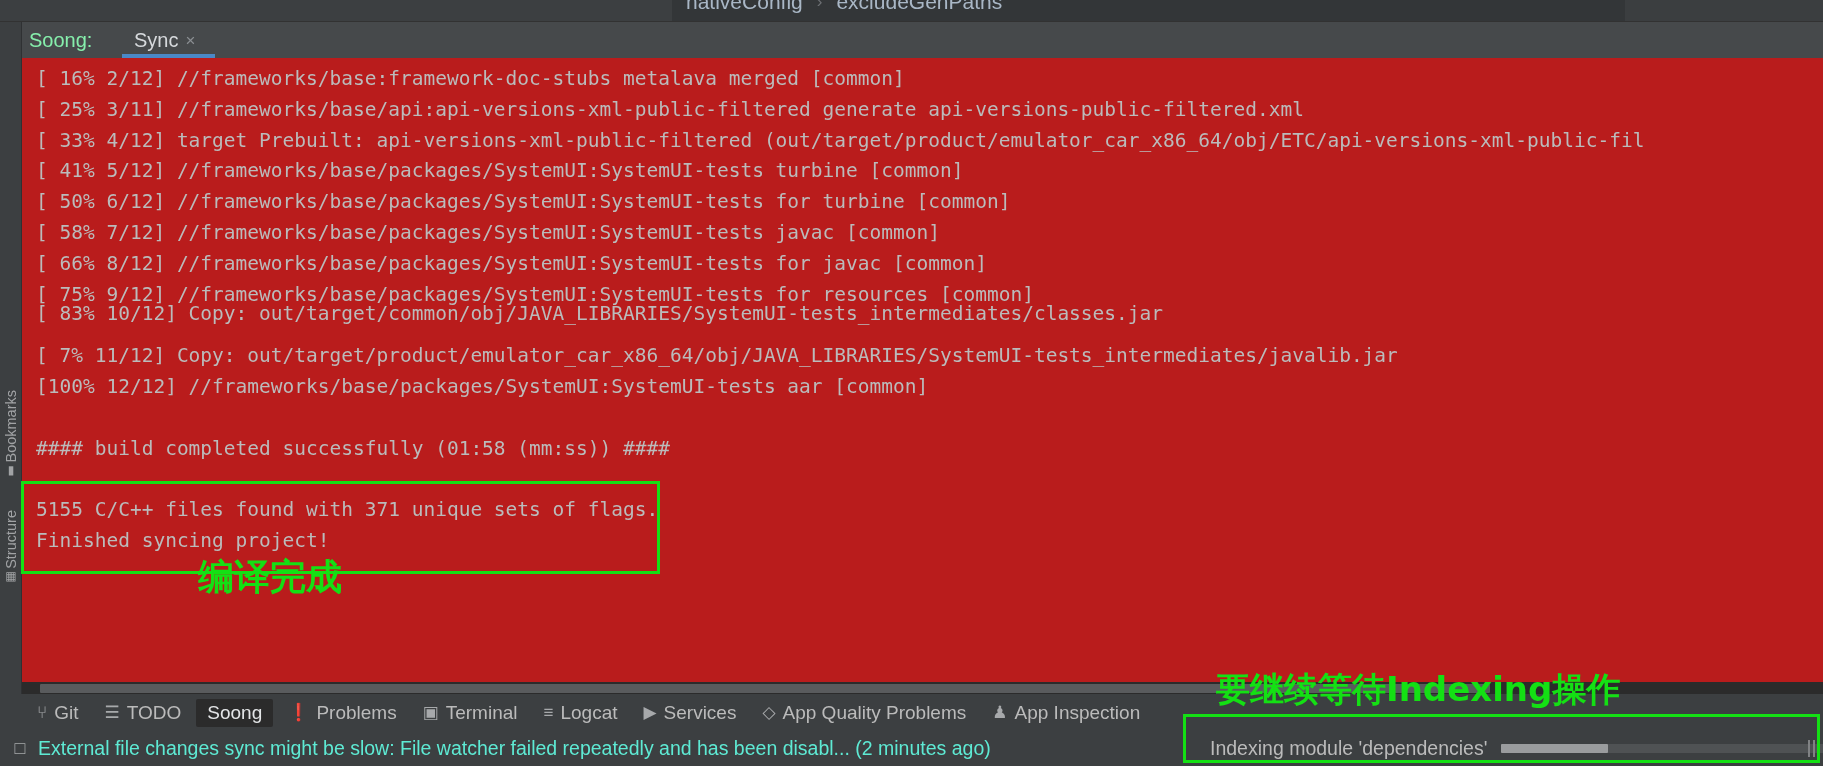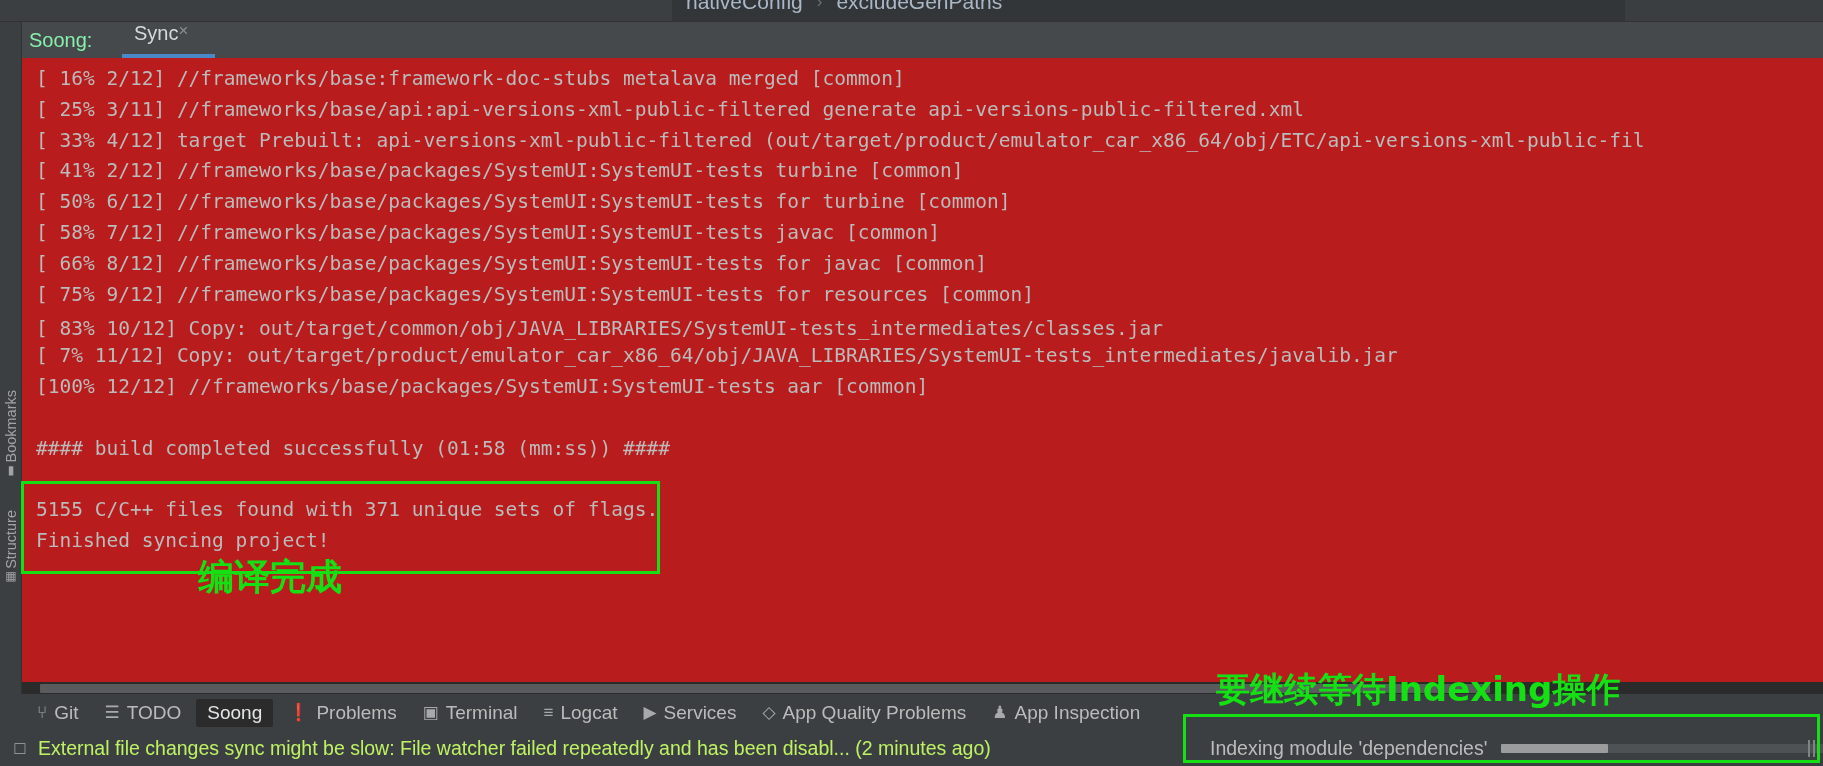--- a/index.html
+++ b/index.html
@@ -46,21 +46,21 @@
   .tabbar{
     position:absolute; left:22px; top:22px; width:1801px; height:36px;
     background:#46494b;
   }
   .tab-title{
     position:absolute; left:7px; top:0; height:36px; display:flex; align-items:center;
     color:#86efac; font-size:20px; white-space:nowrap;
   }
   .tab{
     position:absolute; left:103px; top:0; height:36px;
-    display:flex; gap:0; padding:0 9px;
+    display:flex; align-items:center; gap:7px; padding:0 9px;
     color:#bfc3c7; font-size:20px; white-space:nowrap;
   }
   .tab.active{ color:#d6d9dc; }
   .tab-underline{
     position:absolute; left:100px; top:32px; width:93px; height:4px; background:#4a88c7;
   }
   .tab-close{ color:#8b8f93; font-size:17px; line-height:17px; }
 
   
   .console{
@@ -96,21 +96,21 @@
   .bb-item:first-child{ margin-left:26px; }
   .bb-item.active{ background:#2b2b2b; color:#e3e5e7; border-radius:2px; }
   .bb-ico{ display:inline-block; color:#a7a9ab; font-size:17px; line-height:17px; }
 
   
   .statusbar{
     position:absolute; left:0; top:731px; width:1823px; height:35px;
     background:#3c3f41; display:flex; align-items:center;
   }
   .sb-ico{ margin-left:8px; width:24px; text-align:center; color:#a7a9ab; font-size:18px; }
-  .sb-msg{ color:#bef264; font-size:19.5px; white-space:nowrap; margin-left:6px; }
+  .sb-msg{ color:#5eead4; font-size:19.5px; white-space:nowrap; margin-left:6px; }
   .sb-index{
     position:absolute; left:1210px; top:0; height:35px;
     display:flex; align-items:center; gap:14px;
   }
   .sb-index-text{ color:#bbbbbb; font-size:19.5px; white-space:nowrap; }
   .pbar{ position:relative; width:354px; height:9px; background:#4f5254; border-radius:1px; }
   .pbar-fill{ position:absolute; left:0; top:0; height:9px; width:30%; background:#9a9c9e; border-radius:1px; }
   .sb-grip{
     position:absolute; right:6px; top:9px; width:9px; height:17px;
     background:repeating-linear-gradient(to right,#808284 0 2px,transparent 2px 5px);
@@ -165,26 +165,26 @@
       <span class="tab-close">×</span>
     </div>
     <div class="tab-underline"></div>
   </div>
 
   <div class="console">
 
   <div class="logline" style="top: 10px;">[ 16% 2/12] //frameworks/base:framework-doc-stubs metalava merged [common]</div>
       <div class="logline" style="top: 40.8px;">[ 25% 3/11] //frameworks/base/api:api-versions-xml-public-filtered generate api-versions-public-filtered.xml</div>
       <div class="logline" style="top: 71.6px;">[ 33% 4/12] target Prebuilt: api-versions-xml-public-filtered (out/target/product/emulator_car_x86_64/obj/ETC/api-versions-xml-public-fil</div>
-      <div class="logline" style="top: 102.4px;">[ 41% 2/12] //frameworks/base/packages/SystemUI:SystemUI-tests turbine [common]</div>
+      <div class="logline" style="top: 102.4px;">[ 41% 5/12] //frameworks/base/packages/SystemUI:SystemUI-tests turbine [common]</div>
       <div class="logline" style="top: 133.2px;">[ 50% 6/12] //frameworks/base/packages/SystemUI:SystemUI-tests for turbine [common]</div>
       <div class="logline" style="top: 164px;">[ 58% 7/12] //frameworks/base/packages/SystemUI:SystemUI-tests javac [common]</div>
       <div class="logline" style="top: 194.8px;">[ 66% 8/12] //frameworks/base/packages/SystemUI:SystemUI-tests for javac [common]</div>
       <div class="logline" style="top: 225.6px;">[ 75% 9/12] //frameworks/base/packages/SystemUI:SystemUI-tests for resources [common]</div>
-      <div class="logline" style="top: 260px;">[ 83% 10/12] Copy: out/target/common/obj/JAVA_LIBRARIES/SystemUI-tests_intermediates/classes.jar</div>
+      <div class="logline" style="top: 245px;">[ 83% 10/12] Copy: out/target/common/obj/JAVA_LIBRARIES/SystemUI-tests_intermediates/classes.jar</div>
       <div class="logline" style="top: 287.2px;">[ 7% 11/12] Copy: out/target/product/emulator_car_x86_64/obj/JAVA_LIBRARIES/SystemUI-tests_intermediates/javalib.jar</div>
       <div class="logline" style="top: 318px;">[100% 12/12] //frameworks/base/packages/SystemUI:SystemUI-tests aar [common]</div>
       <div class="logline" style="top: 348.8px;"></div>
       <div class="logline" style="top: 379.6px;">#### build completed successfully (01:58 (mm:ss)) ####</div>
       <div class="logline" style="top: 410.4px;"></div>
       <div class="logline" style="top: 441.2px;">5155 C/C++ files found with 371 unique sets of flags.</div>
       <div class="logline" style="top: 472px;">Finished syncing project!</div>
     </div>
 
   <div class="hscroll-track"></div>

